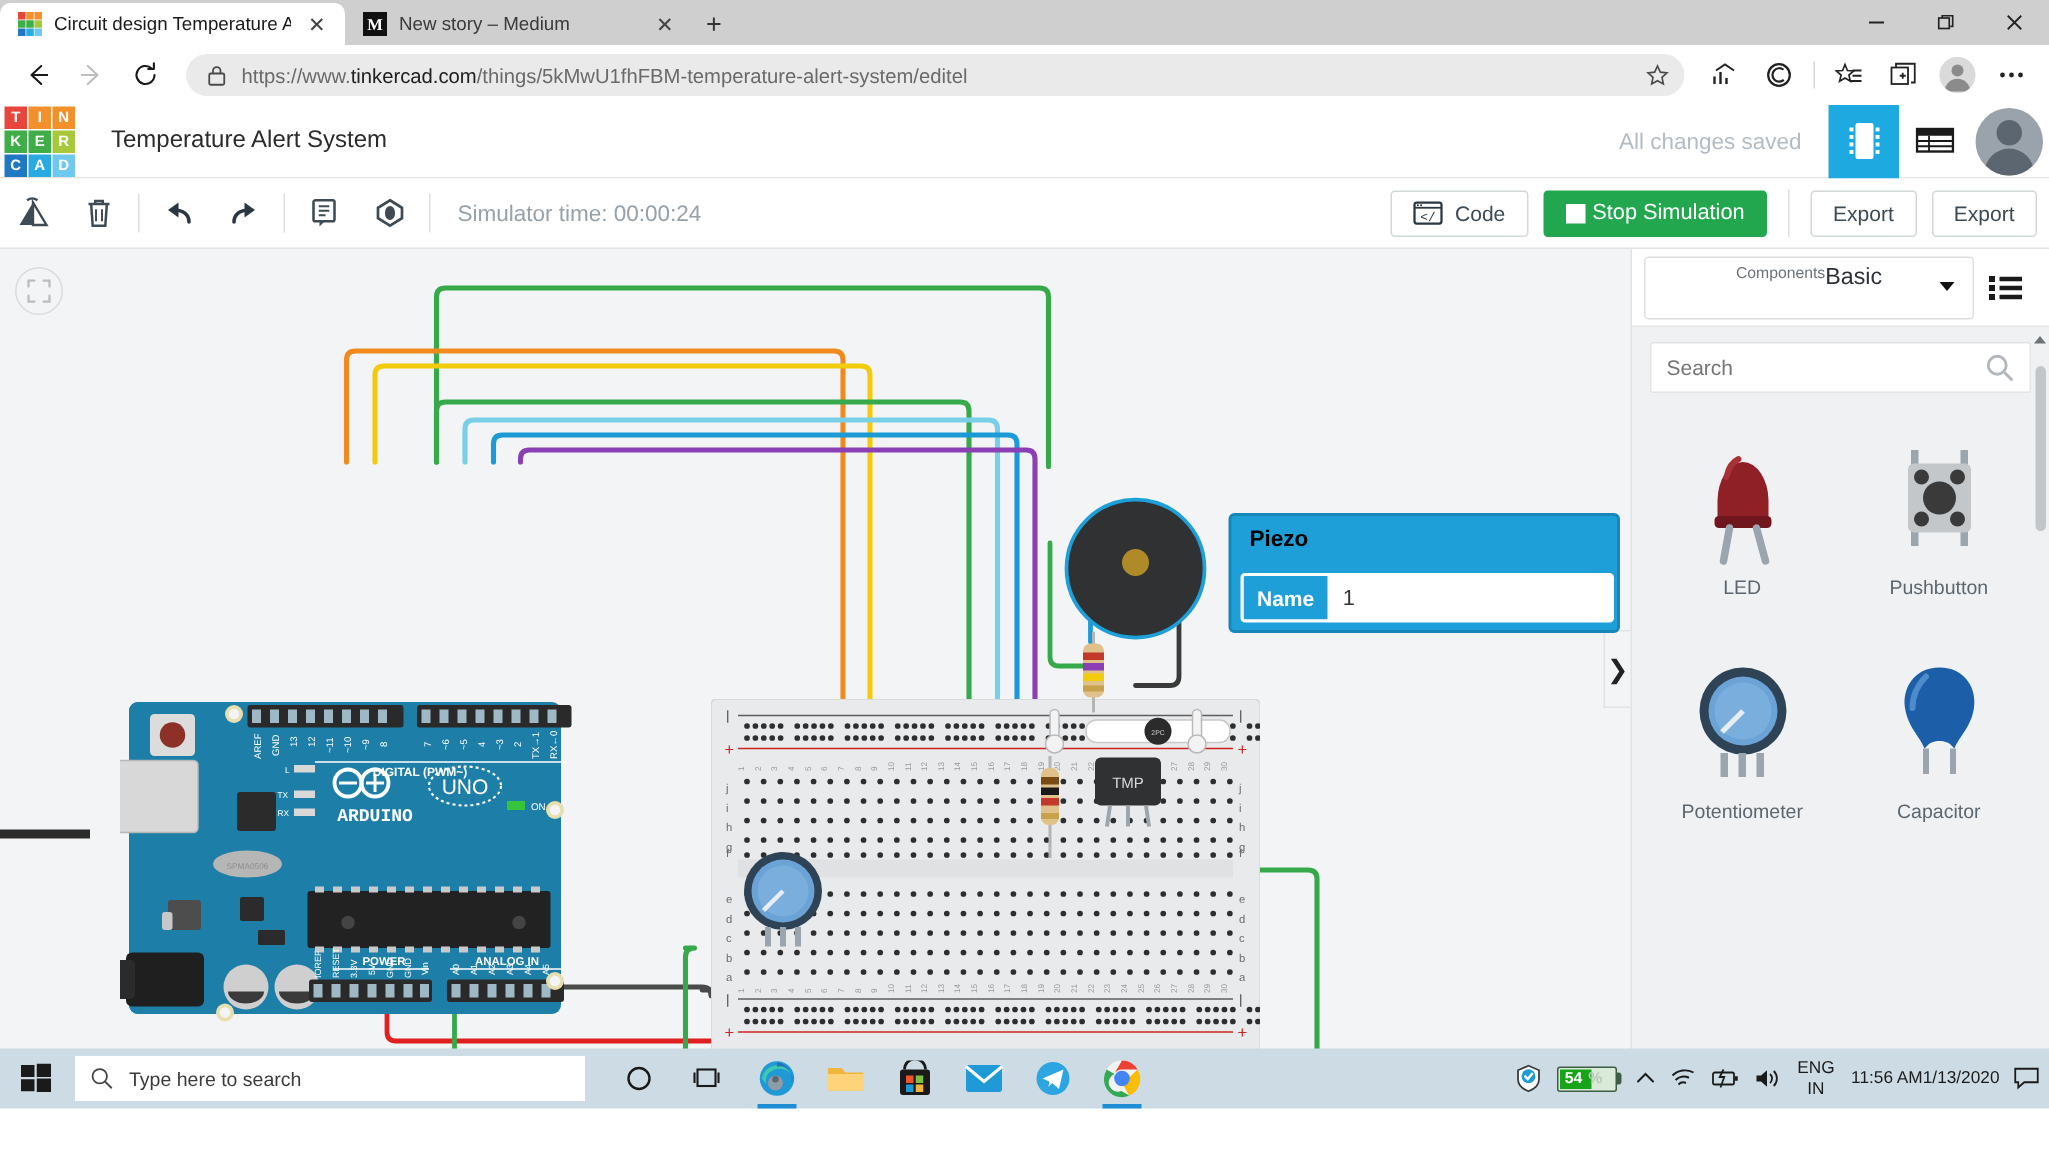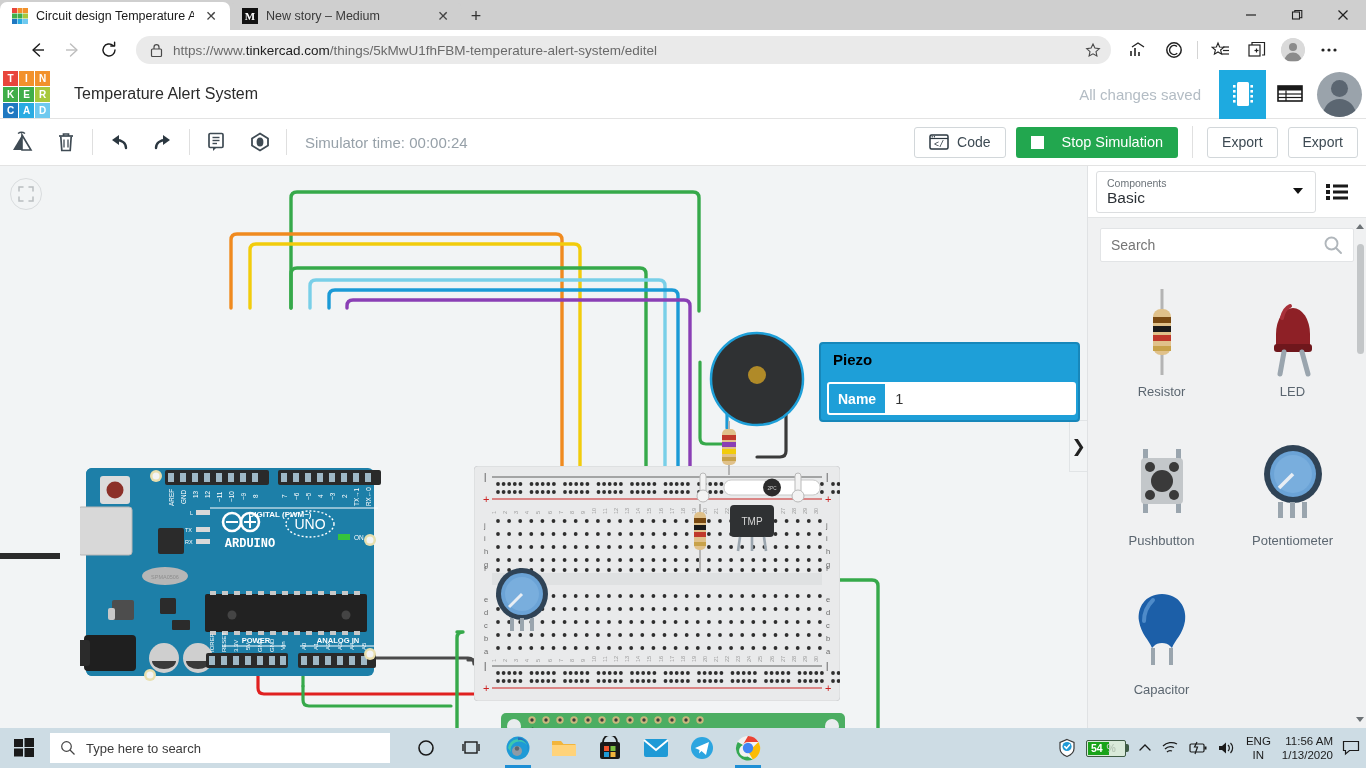--- a/index.html
+++ b/index.html
@@ -35,21 +35,21 @@
     justify-content: center; font-size: 18px; color: #333;
   }
   .tabstrip-spacer { flex: 1; }
   .wincontrols { display: flex; height: 30px; align-self: flex-start; }
   .wc { width: 46px; height: 30px; display: flex; align-items: center;
         justify-content: center; font-size: 13px; color: #222; }
 
   .toolbar {
     position: absolute; top: 30px; left: 0; width: 1366px; height: 40px;
     background: #ffffff; display: flex; align-items: center; gap: 2px;
-    padding: 0 20px;
+    padding: 0 8px;
   }
   .navbtn { width: 34px; height: 30px; display: flex; align-items: center;
             justify-content: center; color: #1a1a1a; }
   .navbtn.disabled { color: #bdbdbd; }
   .omnibox {
     flex: 1; height: 28px; background: #eaeaea; border-radius: 14px;
     display: flex; align-items: center; padding: 0 10px 0 14px;
     margin: 0 8px; position: relative;
   }
   .omnibox .lock { margin-right: 10px; display: flex; }
@@ -101,21 +101,21 @@
   .sim-sep { width: 1px; height: 26px; background: #dfdfdf; margin: 0 4px; }
   .sim-time { margin-left: 14px; font-size: 15px; color: #97a1a9; }
   .sim-right { margin-left: auto; display: flex; align-items: center; gap: 0; padding-right: 8px; }
   .btn-out {
     height: 31px; padding: 0 14px; border: 1px solid #d2d7da; background: #fff;
     border-radius: 3px; font-size: 14px; color: #3d4a53; display: flex;
     align-items: center; gap: 8px; margin-right: 10px;
   }
   .btn-green {
     height: 31px; padding: 0 15px; background: #22a74f; border-radius: 3px;
-    color: #fff; font-size: 14.5px; display: flex; align-items: center; gap: 18px;
+    color: #fff; font-size: 14.5px; display: flex; align-items: center; gap: 5px;
     margin-right: 14px;
   }
   .stop-sq { width: 13px; height: 13px; background: #fff; }
   .vsepbar { width: 1px; height: 32px; background: #e0e0e0; margin-right: 14px; }
 
   
   .canvas {
     position: absolute; top: 166px; left: 0; width: 1087px; height: 562px;
     background: #f2f4f5; overflow: hidden;
   }
@@ -151,21 +151,21 @@
   
   .sidebar {
     position: absolute; top: 166px; left: 1087px; width: 279px; height: 562px;
     background: #f0f1f2; border-left: 1px solid #e0e2e4;
   }
   .sb-top { height: 52px; background: #fff; display: flex; align-items: center;
             padding: 0 8px; border-bottom: 1px solid #e3e5e6; }
   .sb-select {
     flex: 1; height: 42px; border: 1px solid #dcdee0; border-radius: 3px;
     background: #fff; padding: 4px 10px; position: relative; display: flex;
-    flex-direction: column; justify-content: center;
+    flex-direction: row; justify-content: center;
   }
   .sb-select .lbl { font-size: 10.5px; color: #6b7278; line-height: 12px; }
   .sb-select .val { font-size: 15.5px; color: #2c3136; line-height: 17px; }
   .sb-caret { position: absolute; right: 12px; top: 16px; width: 0; height: 0;
               border-left: 5px solid transparent; border-right: 5px solid transparent;
               border-top: 6px solid #111; }
   .sb-listbtn { width: 42px; display: flex; align-items: center; justify-content: center; }
   .sb-search-wrap { padding: 10px 12px 8px 12px; background: #f0f1f2; }
   .sb-search {
     height: 34px; background: #fff; border: 1px solid #e2e4e6; border-radius: 2px;
@@ -187,21 +187,21 @@
   .sb-scroll .thumbbar { position: absolute; top: 26px; left: 2px; width: 7px;
                          height: 110px; background: #c3c6c8; border-radius: 4px; }
   .sb-scroll .arrowup, .sb-scroll .arrowdn {
     position: absolute; left: 1px; width: 0; height: 0;
     border-left: 4px solid transparent; border-right: 4px solid transparent; }
   .sb-scroll .arrowup { top: 6px; border-bottom: 5px solid #6d7276; }
   .sb-scroll .arrowdn { bottom: 6px; border-top: 5px solid #6d7276; }
 
   
   .taskbar {
-    position: absolute; left: 0; top: 728px; width: 1366px; height: 40px;
+    position: absolute; left: 0; top: 699px; width: 1366px; height: 40px;
     background: #cddce4; display: flex; align-items: center;
   }
   .start { width: 48px; height: 40px; display: flex; align-items: center; justify-content: center; }
   .tb-search {
     width: 340px; height: 30px; background: #fff; display: flex; align-items: center;
     padding: 0 10px; gap: 10px; margin-left: 2px;
   }
   .tb-search span { font-size: 13px; color: #3b3b3b; }
   .tb-apps { display: flex; align-items: center; gap: 6px; margin-left: 16px; }
   .tb-app { width: 40px; height: 40px; display: flex; align-items: center;
@@ -212,21 +212,21 @@
           padding-right: 6px; font-size: 11.5px; color: #1b1b1b; }
   .battery { display: flex; align-items: center; }
   .bat-body { width: 40px; height: 17px; border: 1px solid #3f5c45; border-radius: 2px;
               background: #d9ead9; position: relative; display: flex; align-items: center; }
   .bat-fill { position: absolute; left: 1px; top: 1px; bottom: 1px; width: 21px;
               background: #19a319; }
   .bat-txt { position: relative; z-index: 2; font-size: 10.5px; color: #fff;
              padding-left: 4px; font-weight: bold; }
   .bat-tip { width: 3px; height: 8px; background: #3f5c45; border-radius: 0 2px 2px 0; }
   .lang { display: flex; flex-direction: column; align-items: center; line-height: 14px; }
-  .clock { display: flex; flex-direction: column; align-items: flex-end;
+  .clock { display: flex; align-items: flex-start;
            line-height: 14px; margin-left: 2px; }
 
   svg { display: block; }
 </style>
 </head>
 <body>
 
 <div class="app">
 
   <div class="tabstrip">
@@ -1567,33 +1567,20 @@
           <svg width="20" height="20" viewBox="0 0 20 20">
               <circle cx="8.5" cy="8.5" r="6" fill="none" stroke="#b0b6bb" stroke-width="1.9"></circle>
               <line x1="13" y1="13" x2="18" y2="18" stroke="#b0b6bb" stroke-width="1.9" stroke-linecap="round"></line>
             </svg>
         </span>
       </div>
     </div>
 
     <div class="sb-grid">
 
-      <div class="sb-item">
-        <div class="thumb">
-          <svg width="46" height="90" viewBox="0 0 46 90">
-              <line x1="23" y1="2" x2="23" y2="88" stroke="#b4b4b4" stroke-width="3"></line>
-              <rect x="14" y="22" width="18" height="46" rx="8" fill="#e0c18a"></rect>
-              <rect x="14" y="30" width="18" height="6" fill="#7a4a12"></rect>
-              <rect x="14" y="39" width="18" height="6" fill="#1a1a1a"></rect>
-              <rect x="14" y="48" width="18" height="6" fill="#c0392b"></rect>
-              <rect x="14" y="59" width="18" height="5" fill="#c8a24a"></rect>
-            </svg>
-        </div>
-        <div class="cap">Resistor</div>
-      </div>
 
       <div class="sb-item">
         <div class="thumb">
           <svg width="62" height="92" viewBox="0 0 62 92">
               <path d="M14,48 a17,26 0 0 1 34,0 v12 h-34 z" fill="#8e2026"></path>
               <rect x="12" y="58" width="38" height="8" rx="3" fill="#6f171c"></rect>
               <path d="M22,66 L18,88" stroke="#9aa5ae" stroke-width="5" fill="none" stroke-linecap="round"></path>
               <path d="M40,66 L46,88" stroke="#9aa5ae" stroke-width="5" fill="none" stroke-linecap="round"></path>
               <path d="M20,32 a12,18 0 0 1 8,-12" stroke="#a83039" stroke-width="4" fill="none" stroke-linecap="round"></path>
             </svg>

